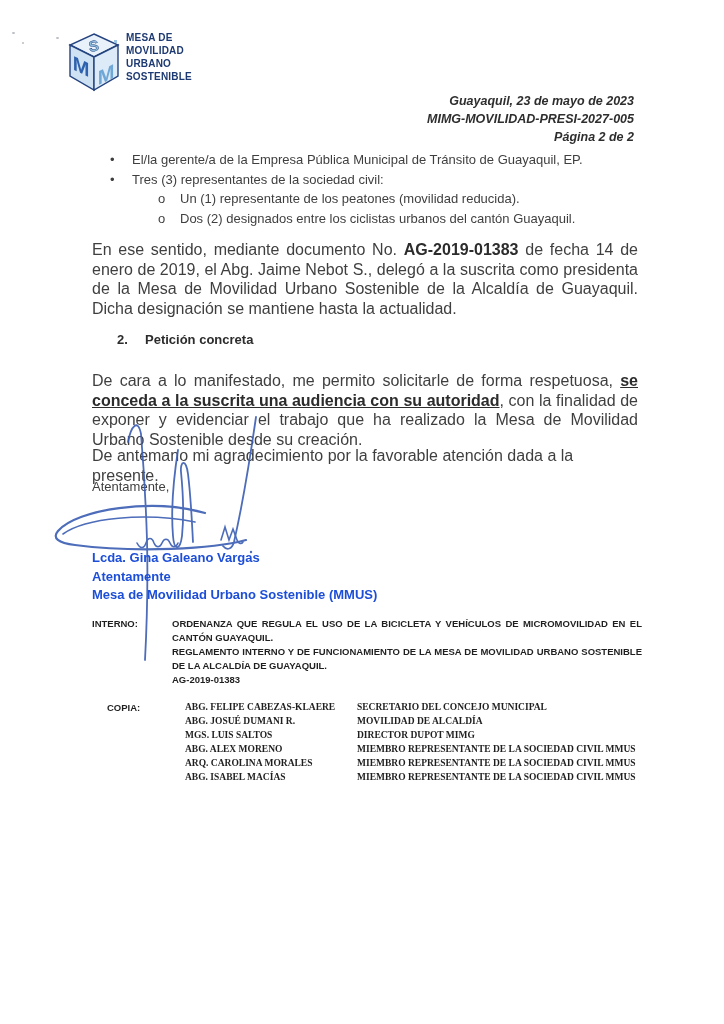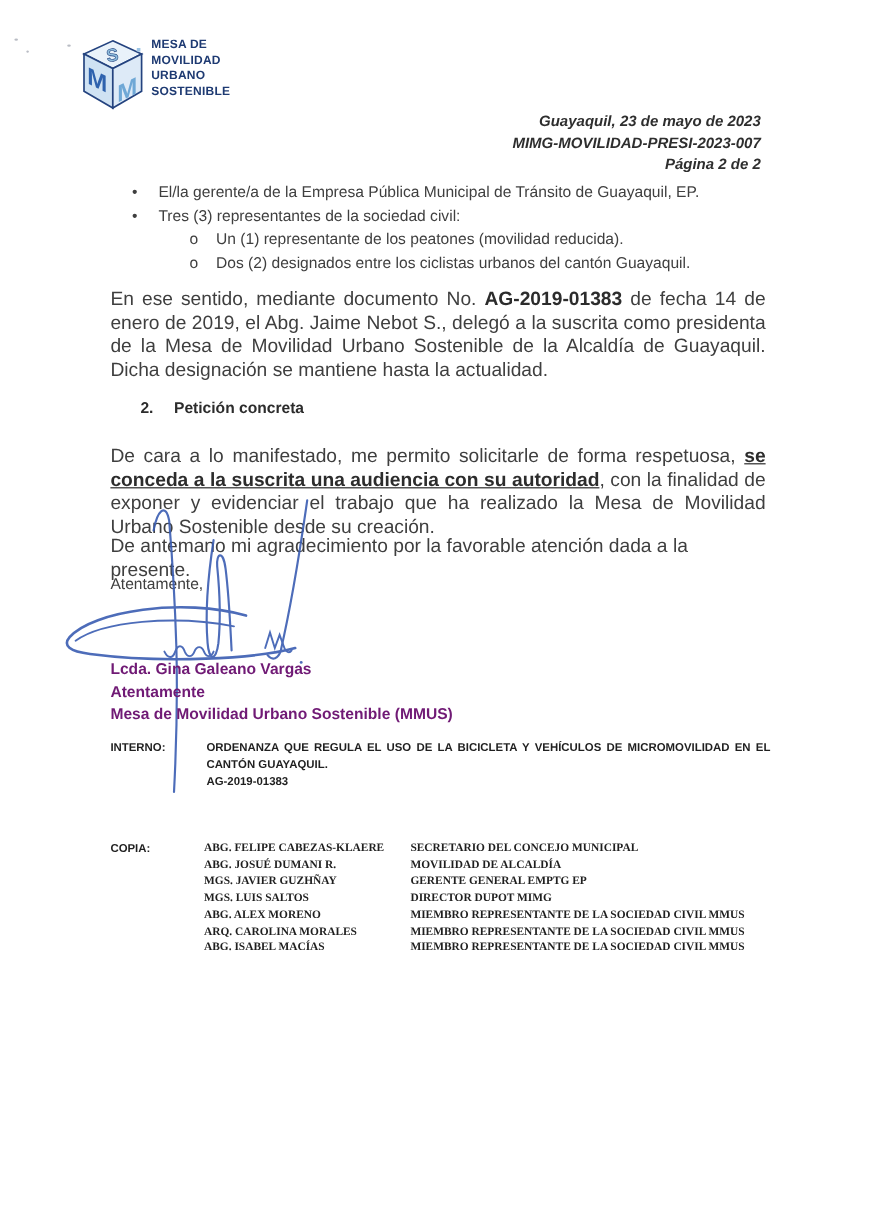--- a/index.html
+++ b/index.html
@@ -32,33 +32,33 @@
   .p1{top:240px;}
   .p2{top:371px;}
   .p3{top:446px;text-align:left;}
   .closing{position:absolute;left:92px;top:479px;font-size:13px;}
   .bold{font-weight:bold;color:#2c2c2c;}
   .bold-u{font-weight:bold;color:#2c2c2c;text-decoration:underline;}
   .heading{position:absolute;left:117px;top:332px;font-size:13px;font-weight:bold;color:#2c2c2c;display:flex;}
   .heading .num{width:28px;flex:none;}
   
   .signer{position:absolute;left:92px;top:549px;font-size:13px;line-height:18.5px;
-    font-weight:bold;color:#701a75;}
+    font-weight:bold;color:#1d4ed8;}
   
   .signature{position:absolute;left:45px;top:412px;pointer-events:none;}
   
   .annex{position:absolute;left:92px;top:617px;width:552px;display:flex;
     font-size:9.5px;font-weight:bold;color:#1f1f1f;line-height:14px;}
   .annex .label{width:78px;flex:none;}
   .annex .acontent{width:470px;margin-left:2px;}
   .annex .aitem{text-align:justify;}
   .annex .aitem:last-child{text-align:left;}
   .copia{position:absolute;left:92px;top:701px;width:560px;display:flex;
     font-size:9.5px;font-weight:bold;color:#1f1f1f;line-height:13.9px;}
-  .copia .label{width:78px;flex:none;}
+  .copia .label{width:78px;flex:none;margin-left:15px;}
   .copia .crows{flex:1;font-family:Liberation Serif, serif;}
   .crow{display:flex;}
   .crow .cname{width:172px;flex:none;}
   .crow .crole{flex:1;}
   
   .speck{position:absolute;background:#b9bcc4;border-radius:50%;}
 </style>
 </head>
 <body>
 
@@ -88,21 +88,21 @@
     <div class="logo-word">
       <div>MESA DE</div>
       <div>MOVILIDAD</div>
       <div>URBANO</div>
       <div>SOSTENIBLE</div>
     </div>
   </div>
 
   <div class="hmeta">
     <div>Guayaquil, 23 de mayo de 2023</div>
-    <div>MIMG-MOVILIDAD-PRESI-2023-007</div>
+    <div>MIMG-MOVILIDAD-PRESI-2027-005</div>
     <div>Página 2 de 2</div>
   </div>
 
   <div class="blist">
     <div class="brow">
       <span class="bmark">•</span>
       <span class="btext">El/la gerente/a de la Empresa Pública Municipal de Tránsito de Guayaquil, EP.</span>
     </div>
     <div class="brow">
       <span class="bmark">•</span>
@@ -151,38 +151,35 @@
   <div class="signer">
     <div>Lcda. Gina Galeano Vargas</div>
     <div>Atentamente</div>
     <div>Mesa de Movilidad Urbano Sostenible (MMUS)</div>
   </div>
 
   <div class="annex">
     <div class="label">INTERNO:</div>
     <div class="acontent">
       <div class="aitem">ORDENANZA QUE REGULA EL USO DE LA BICICLETA Y VEHÍCULOS DE MICROMOVILIDAD EN EL CANTÓN GUAYAQUIL.</div>
+      <div class="aitem">REGLAMENTO INTERNO Y DE FUNCIONAMIENTO DE LA MESA DE MOVILIDAD URBANO SOSTENIBLE DE LA ALCALDÍA DE GUAYAQUIL.</div>
       <div class="aitem">AG-2019-01383</div>
     </div>
   </div>
 
   <div class="copia">
     <div class="label">COPIA:</div>
     <div class="crows">
       <div class="crow">
         <span class="cname">ABG. FELIPE CABEZAS-KLAERE</span>
         <span class="crole">SECRETARIO DEL CONCEJO MUNICIPAL</span>
       </div>
       <div class="crow">
         <span class="cname">ABG. JOSUÉ DUMANI R.</span>
         <span class="crole">MOVILIDAD DE ALCALDÍA</span>
-      </div>
-      <div class="crow">
-        <span class="cname">MGS. JAVIER GUZHÑAY</span>
-        <span class="crole">GERENTE GENERAL EMPTG EP</span>
       </div>
       <div class="crow">
         <span class="cname">MGS. LUIS SALTOS</span>
         <span class="crole">DIRECTOR DUPOT MIMG</span>
       </div>
       <div class="crow">
         <span class="cname">ABG. ALEX MORENO</span>
         <span class="crole">MIEMBRO REPRESENTANTE DE LA SOCIEDAD CIVIL MMUS</span>
       </div>
       <div class="crow">

